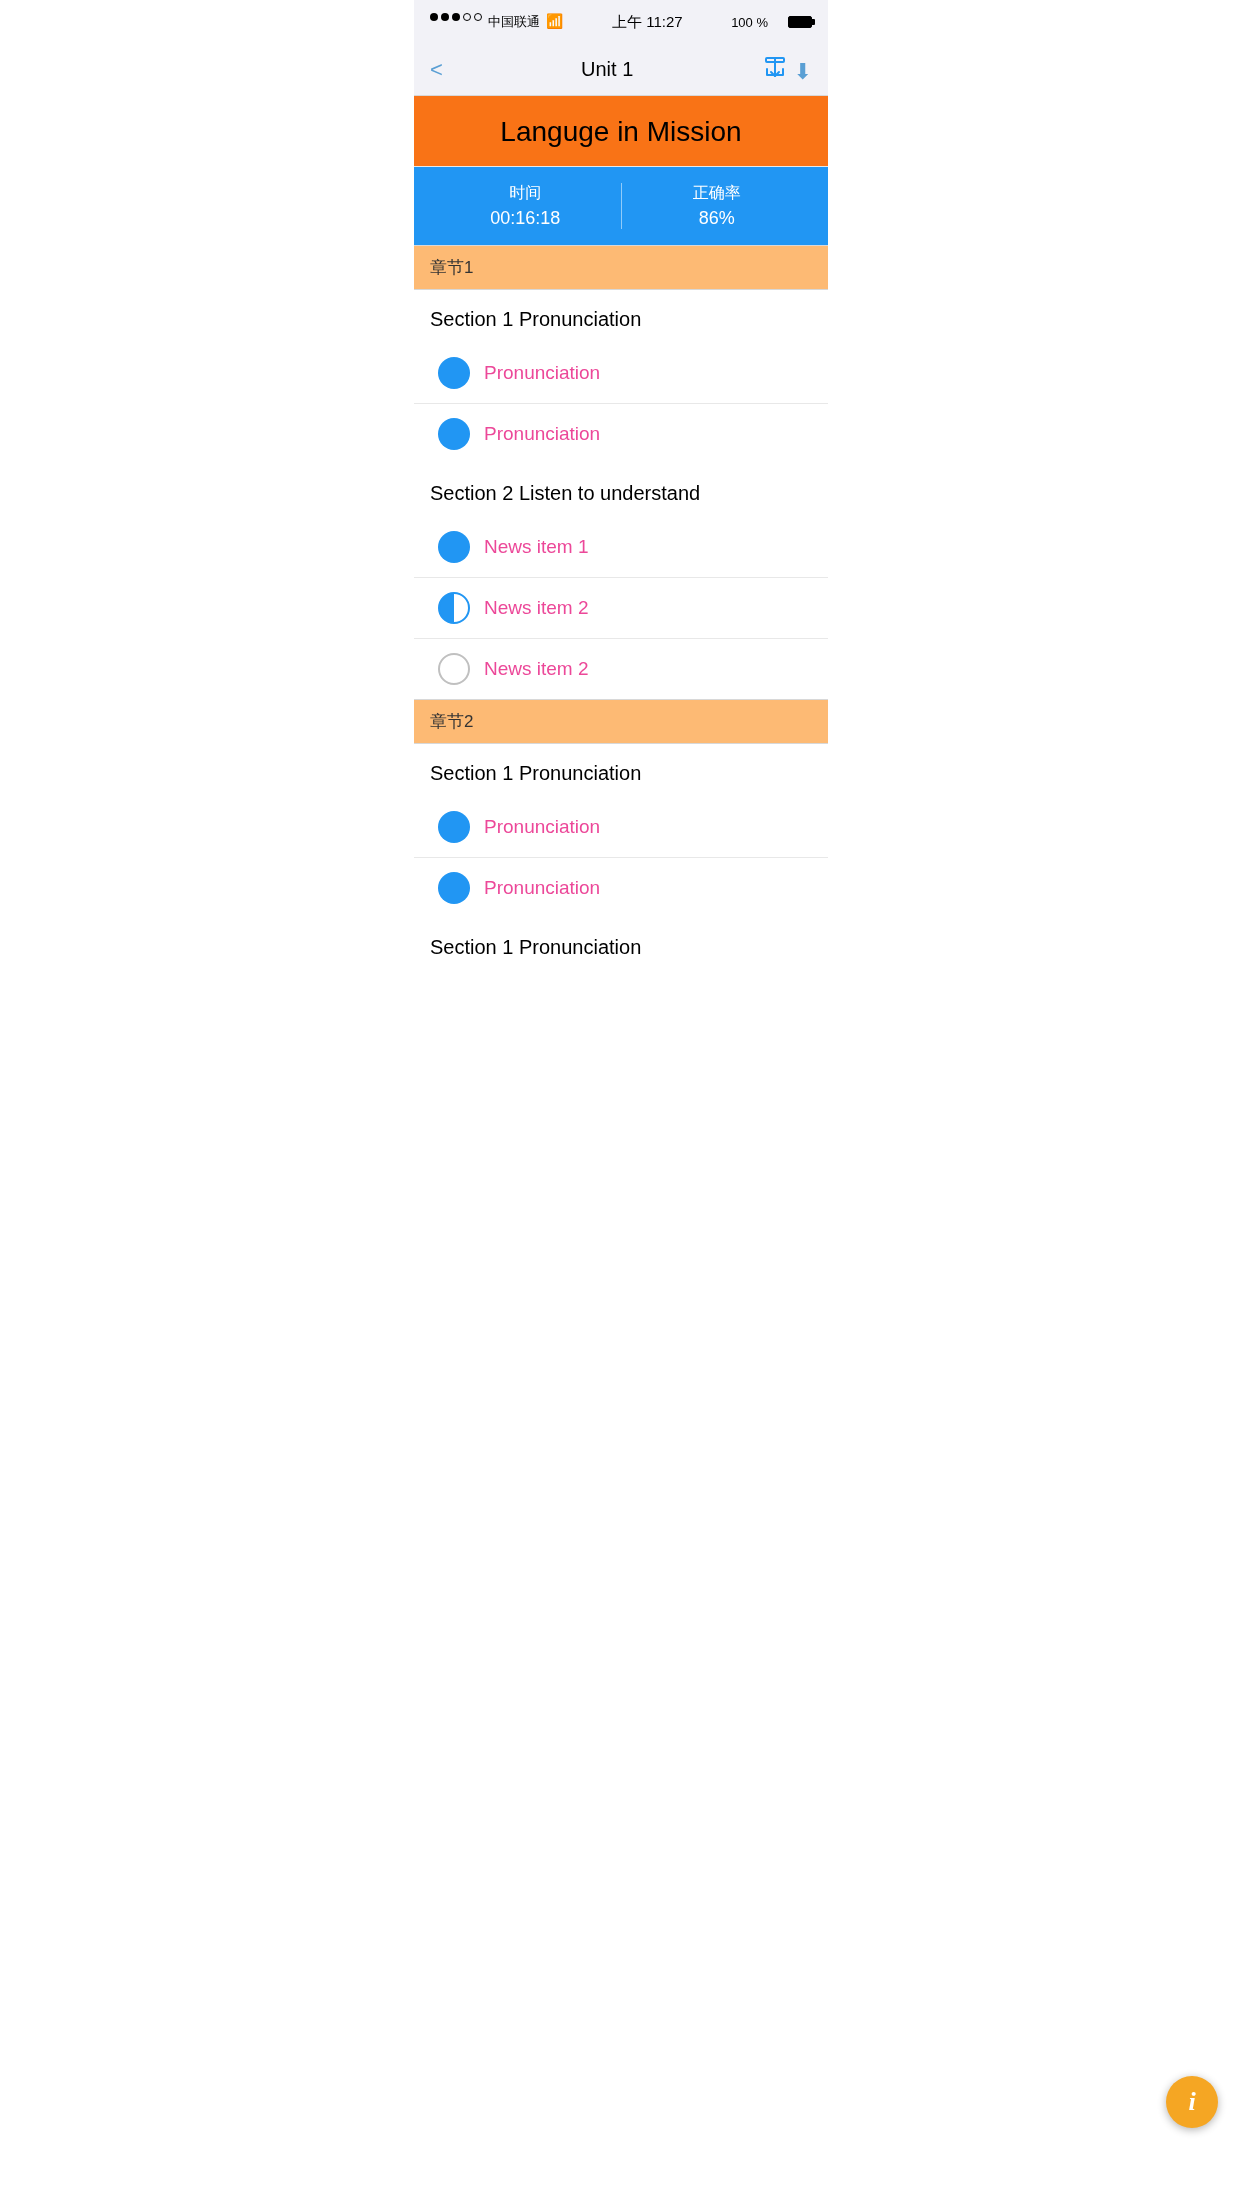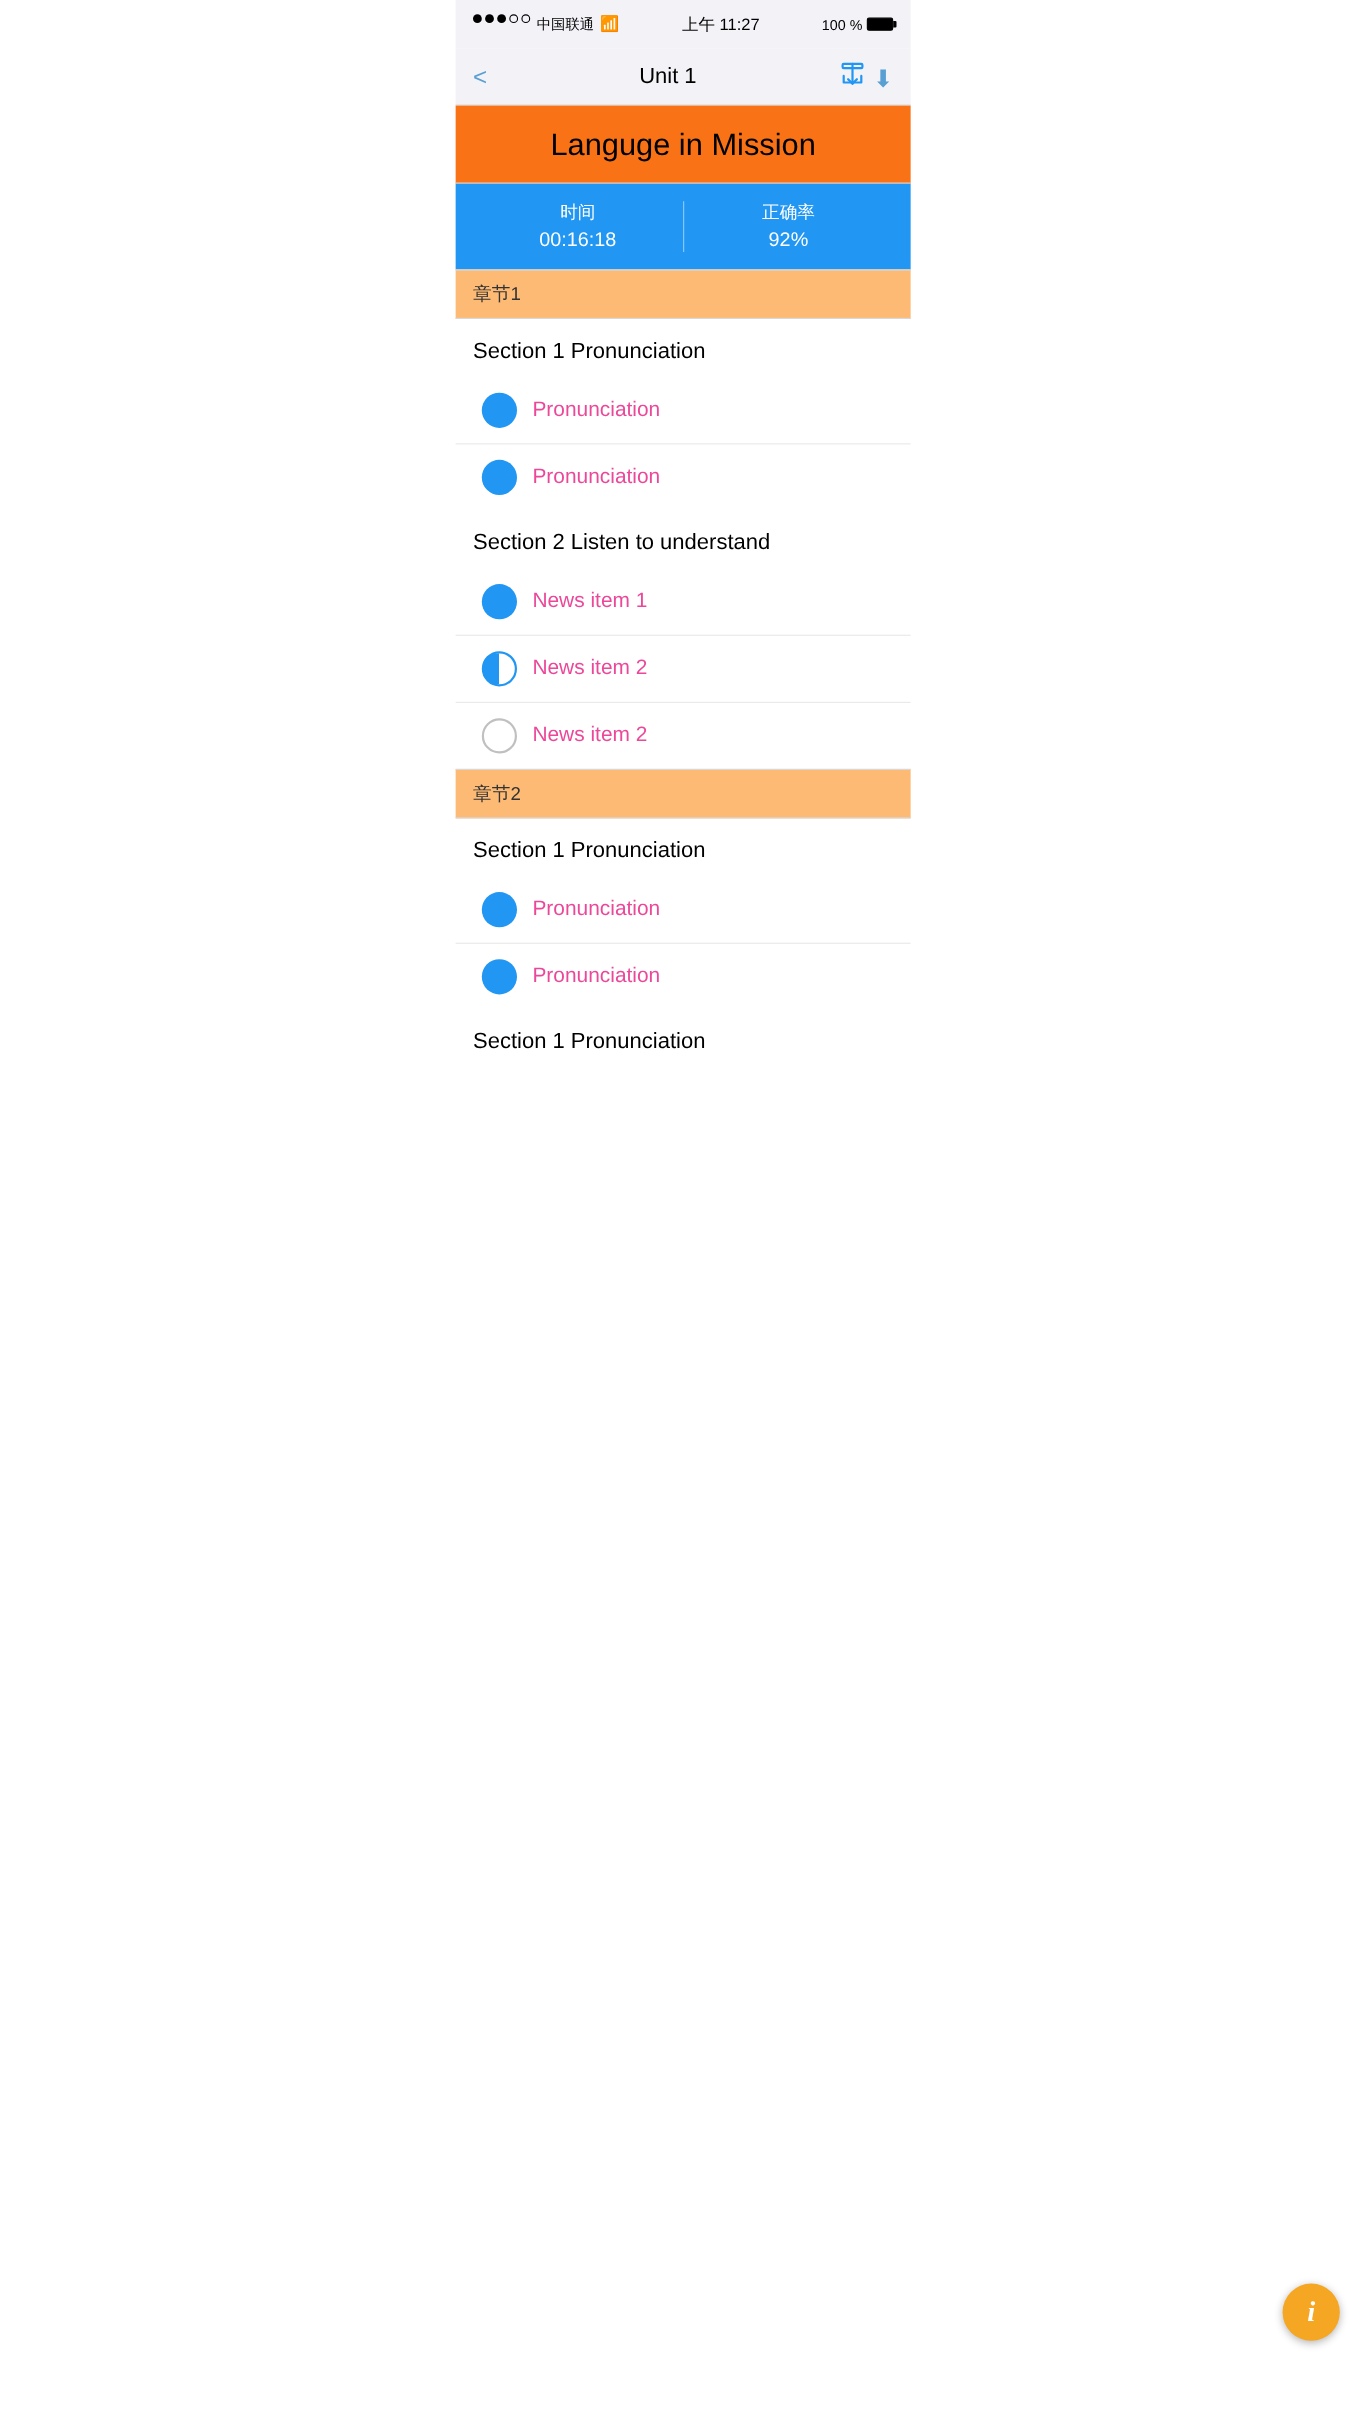--- a/index.html
+++ b/index.html
@@ -45,21 +45,21 @@
       font-size: 14px;
     }
     .status-center {
       font-size: 15px;
       font-weight: 400;
       color: #000;
     }
     .status-right {
       display: flex;
       align-items: center;
-      gap: 4px;
+      gap: 20px;
       font-size: 13px;
       color: #000;
     }
     .battery {
       display: inline-block;
       width: 24px; height: 12px;
       border: 1.5px solid #000;
       border-radius: 2px;
       position: relative;
       background: #000;
@@ -269,21 +269,21 @@
   <h1 class="page-title">Languge in Mission</h1>
 </div>
 
 <div class="stats-bar">
   <div class="stat-item">
     <div class="stat-label">时间</div>
     <div class="stat-value">00:16:18</div>
   </div>
   <div class="stat-item">
     <div class="stat-label">正确率</div>
-    <div class="stat-value">92%</div>
+    <div class="stat-value">86%</div>
   </div>
 </div>
 
 <div>
   <div class="chapter-header">
     <span>章节1</span>
   </div>
 
   <div class="section-title">Section 1 Pronunciation</div>
   <div>

